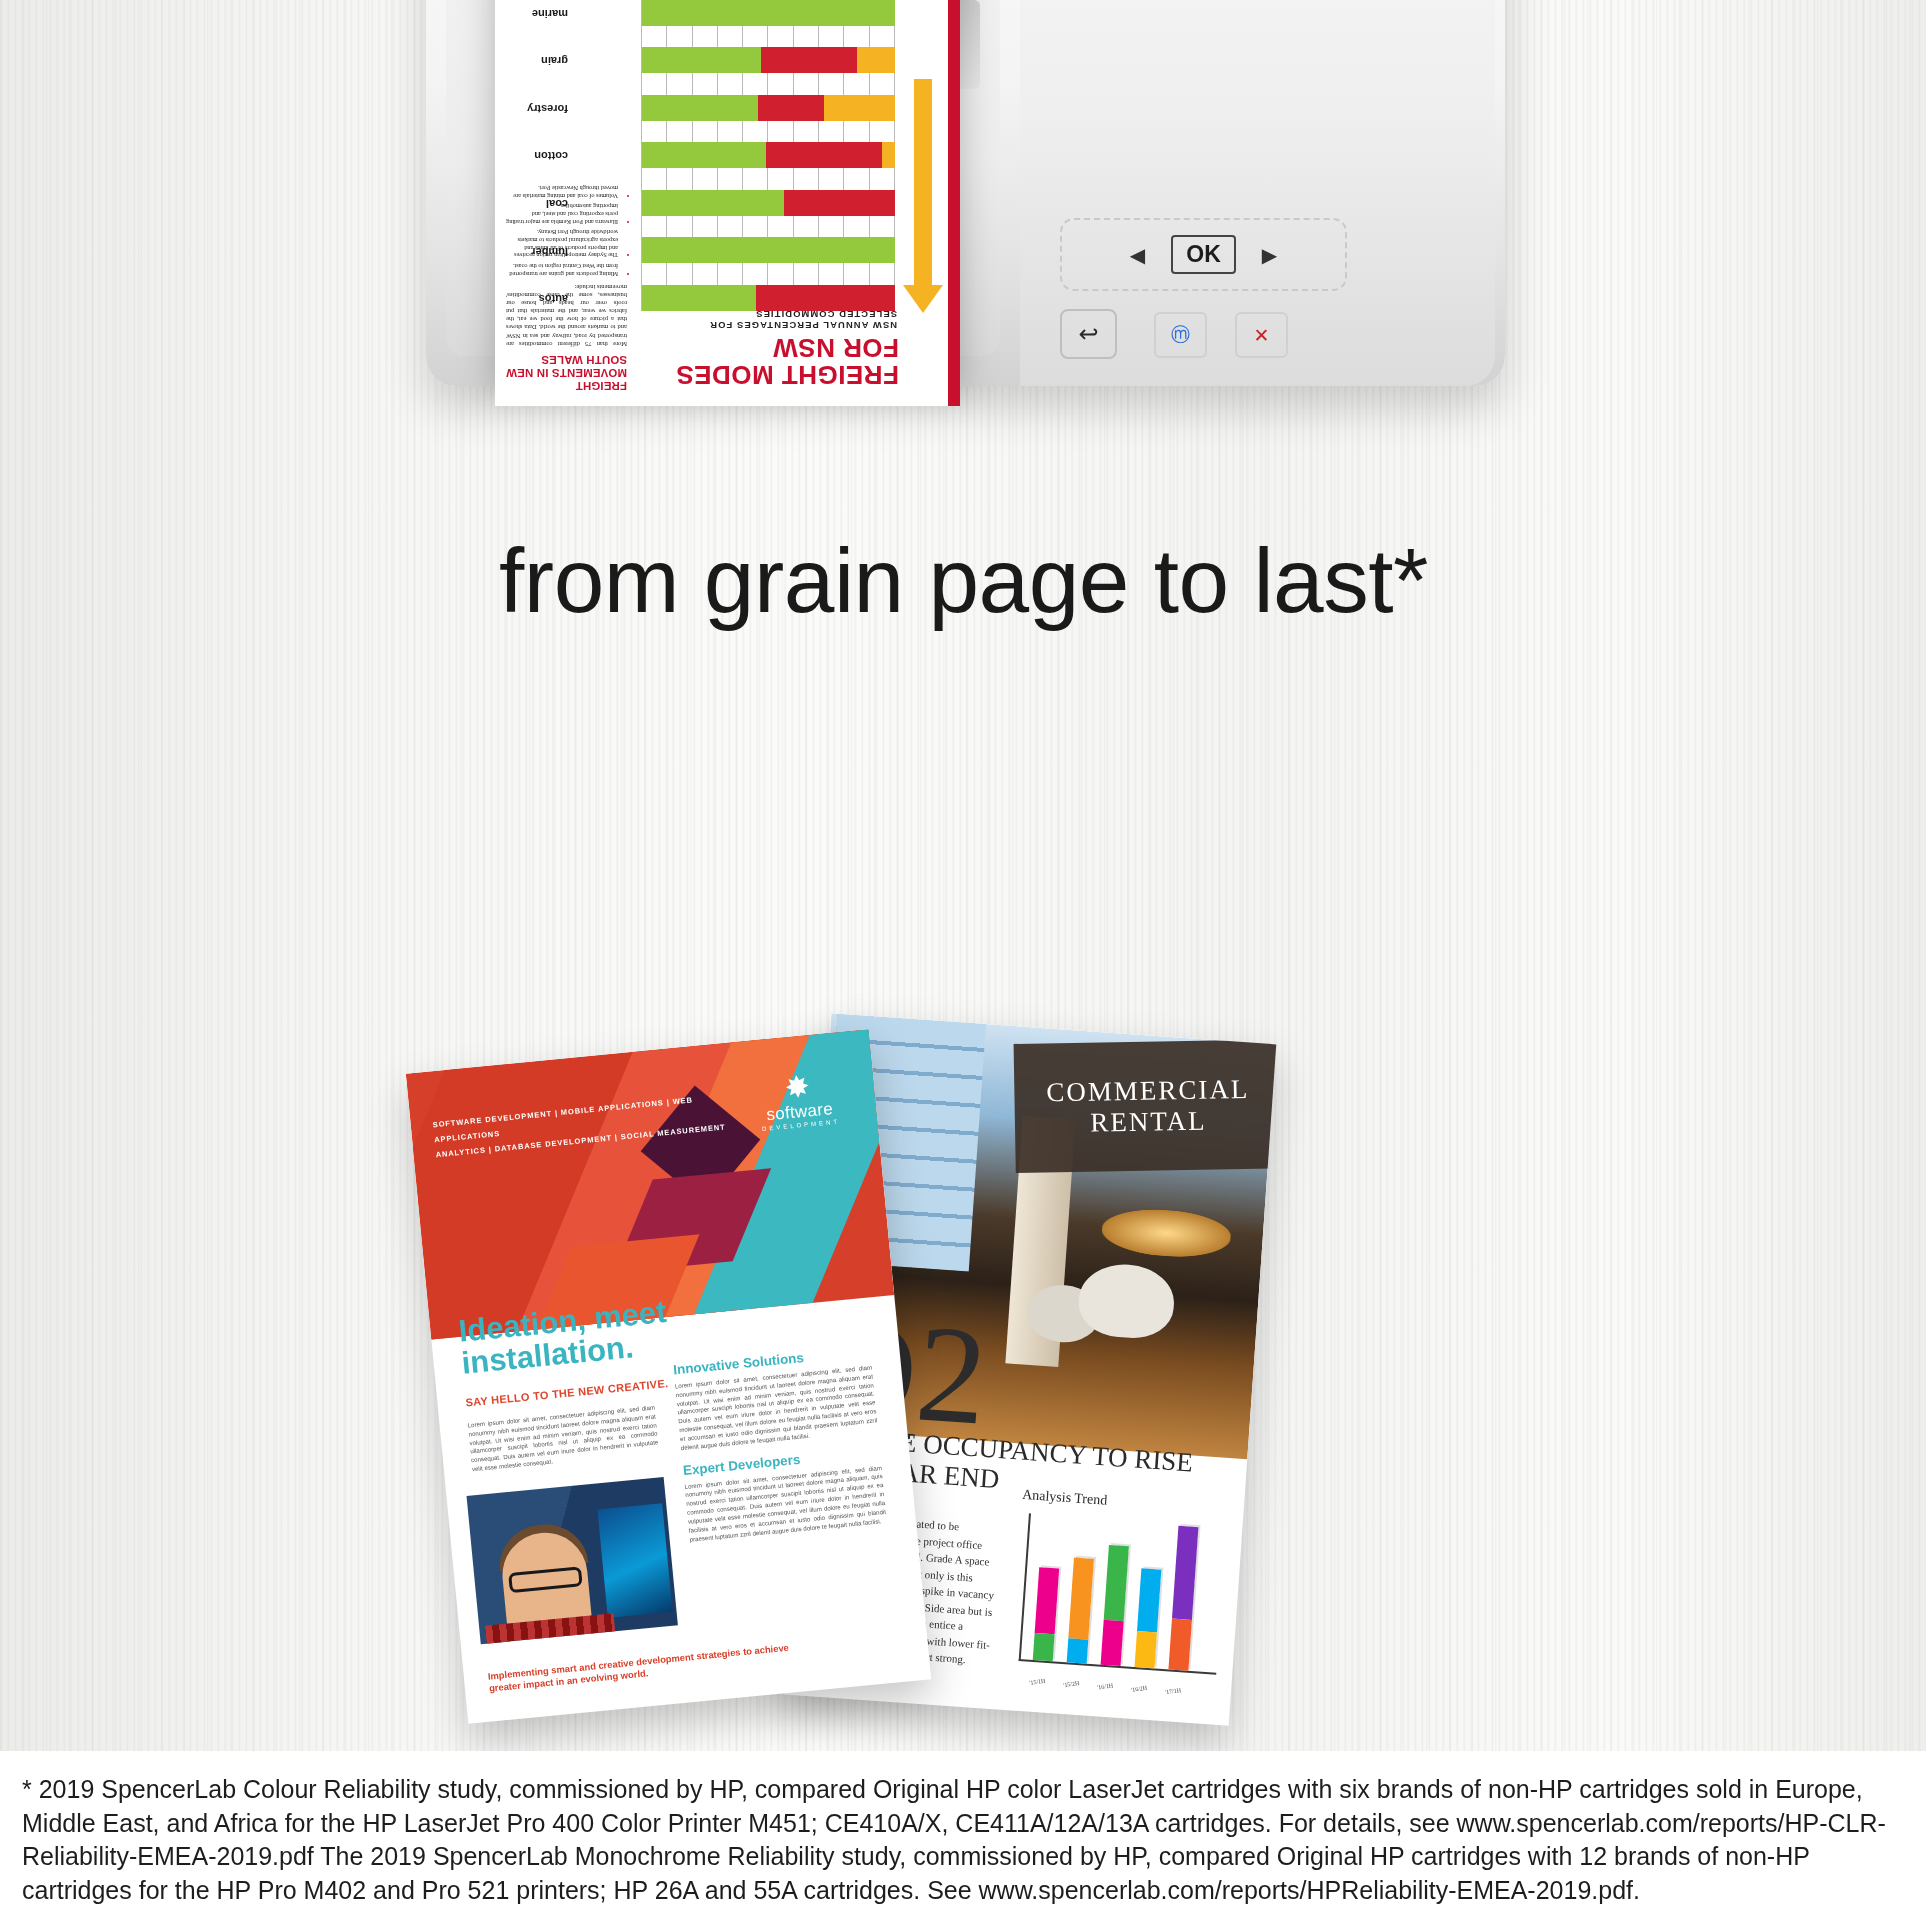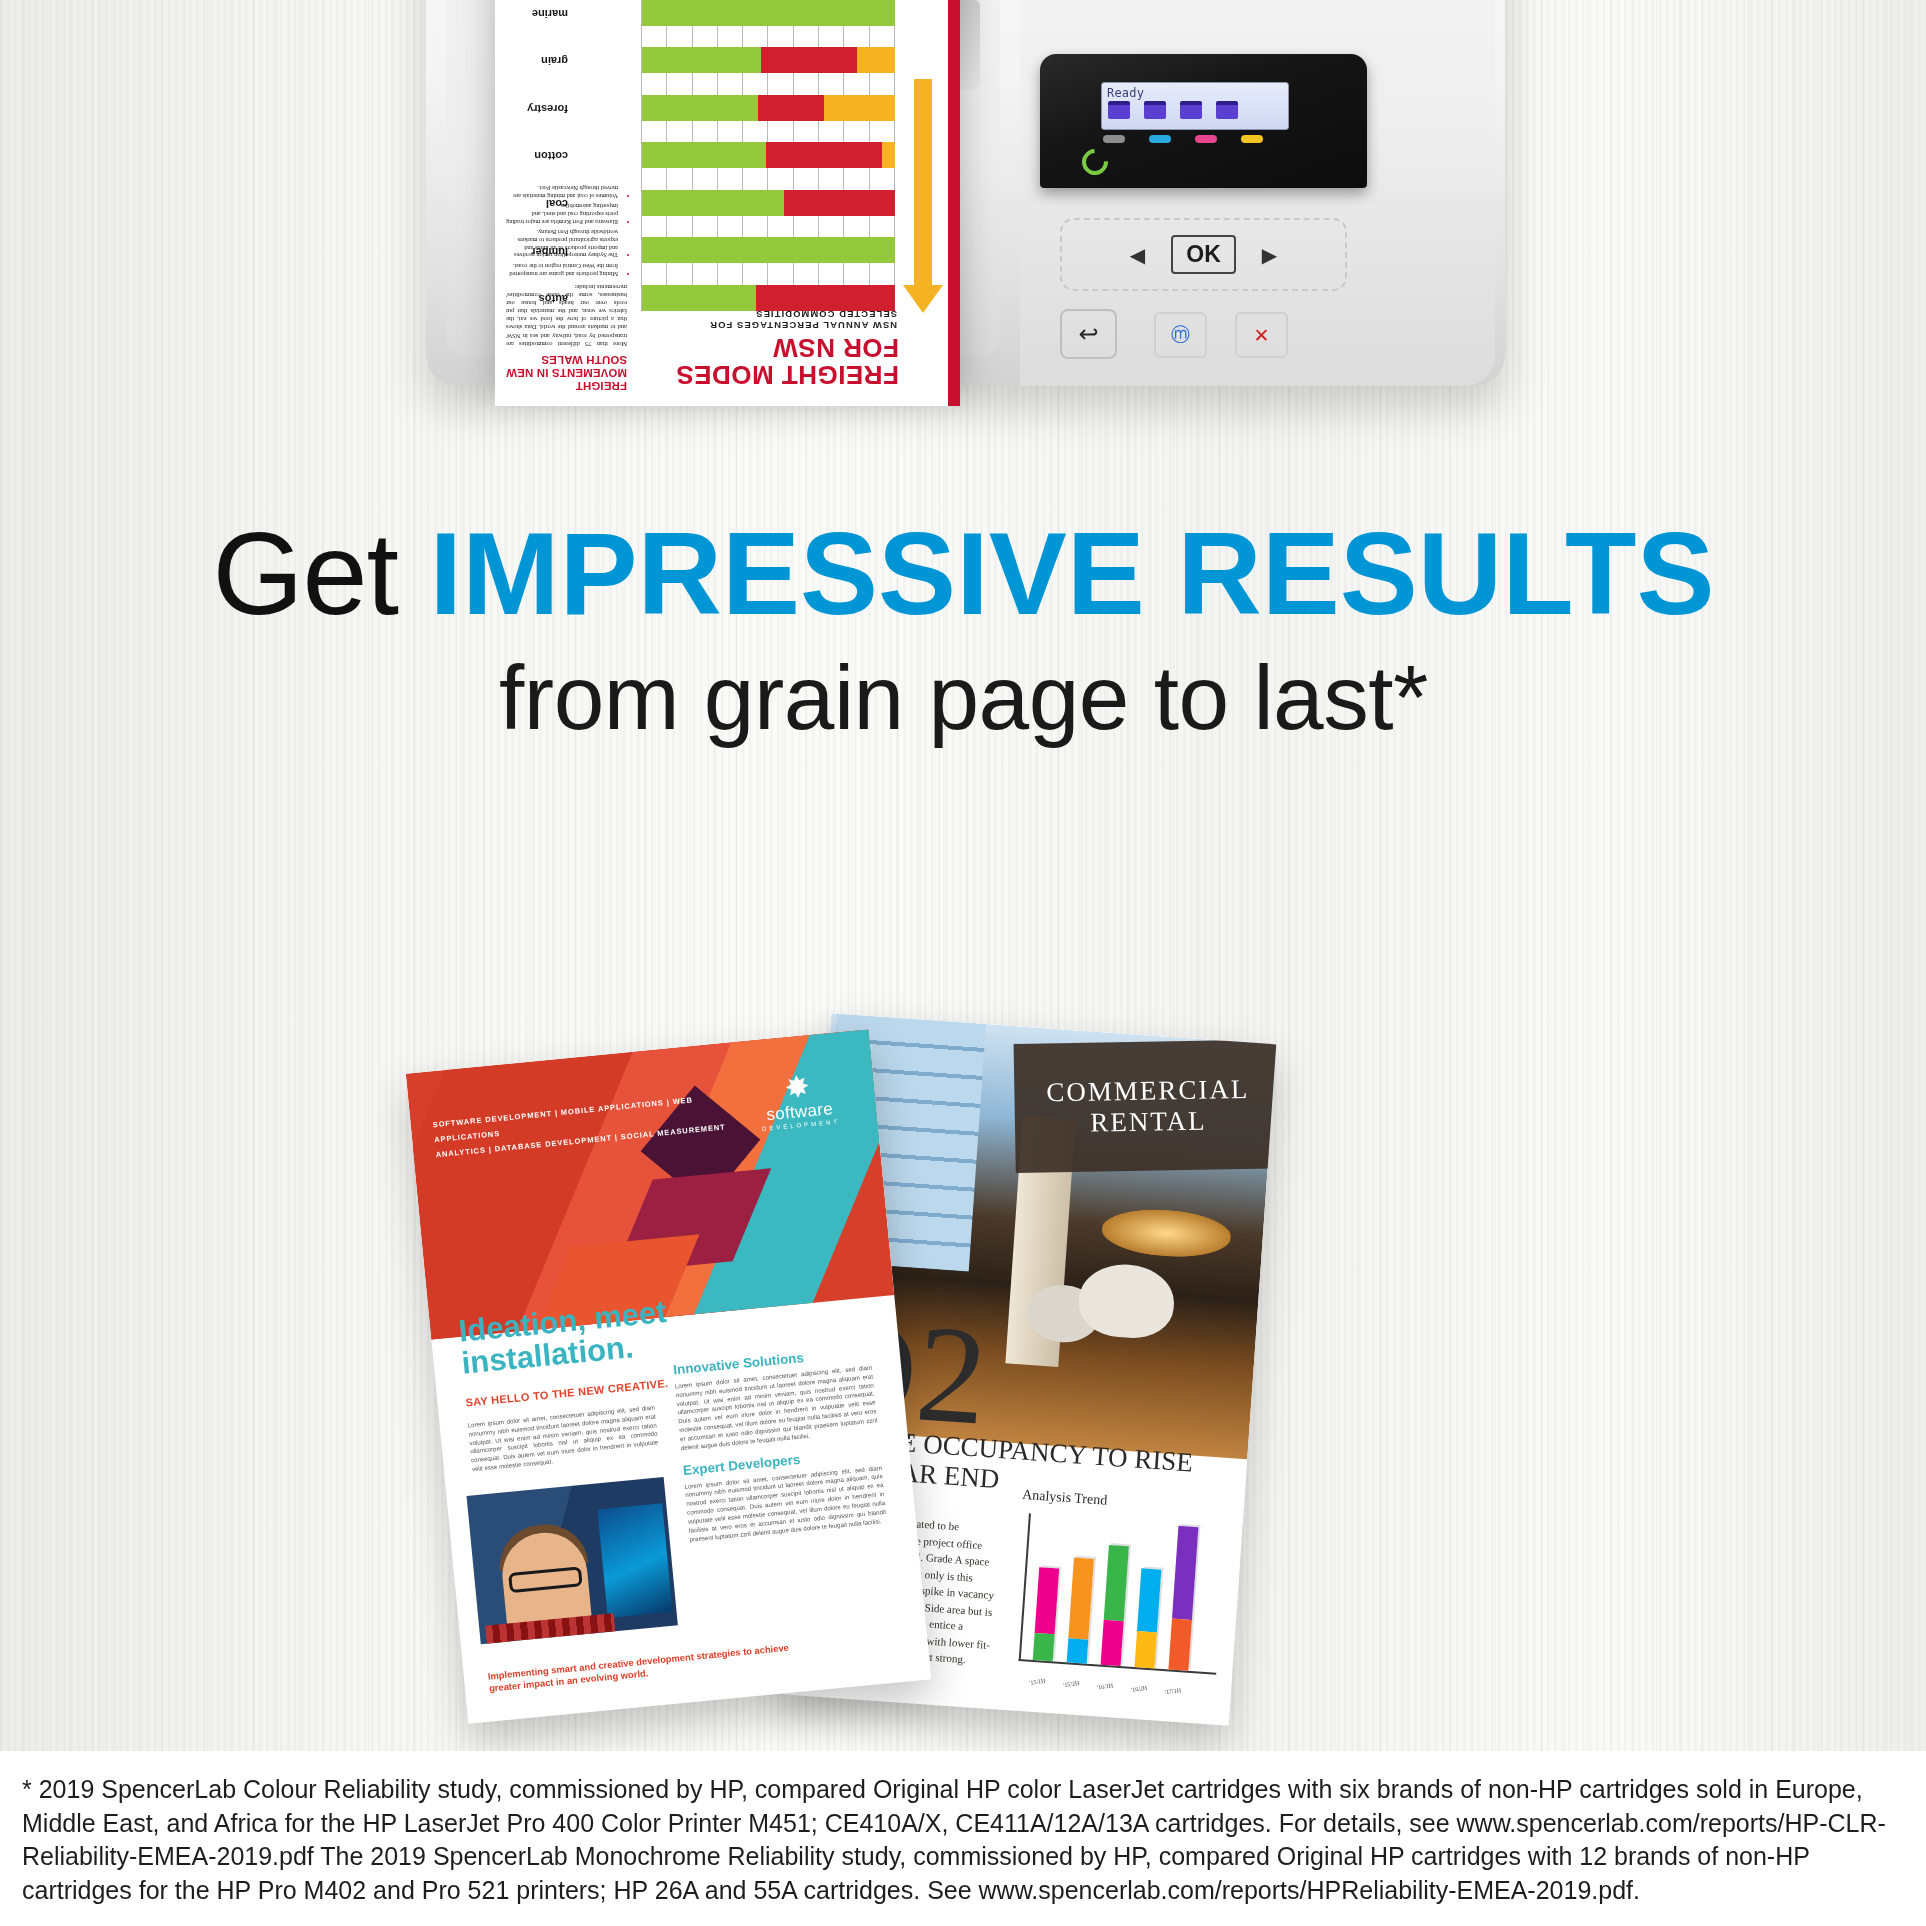--- a/index.html
+++ b/index.html
@@ -281,38 +281,20 @@
 <div id="stage">
 
   <div id="printer-scene">
 
     <div class="printer-body">
       <div class="printer-top-tray">
         <div class="printer-out-slot"></div>
       </div>
       <div class="printer-right-panel"></div>
 
-      <div class="control-panel">
-        <div class="lcd">
-          <div class="lcd-text">Ready</div>
-          <div class="toner-row">
-            <div class="toner"></div>
-            <div class="toner"></div>
-            <div class="toner"></div>
-            <div class="toner"></div>
-          </div>
-        </div>
-        <div class="ink-dots">
-          <div class="ink-dot" style="background:#8d8d8d"></div>
-          <div class="ink-dot" style="background:#2aa8e0"></div>
-          <div class="ink-dot" style="background:#e8458f"></div>
-          <div class="ink-dot" style="background:#f3c521"></div>
-        </div>
-        <div class="power-ring"></div>
-      </div>
 
       <div class="nav-pad">
         <span class="arrow-l">◀</span>
         <span class="ok-btn">OK</span>
         <span class="arrow-r">▶</span>
       </div>
       <div class="back-btn">↩</div>
       <div class="mini-btns">
         <div class="mini-btn" style="color:#2a6fd6">ⓜ</div>
         <div class="mini-btn" style="color:#cc2222">✕</div>
@@ -385,23 +367,20 @@
               <li>Illawarra and Port Kembla are major trading ports exporting coal and steel, and importing automobiles.</li>
               <li>Volumes of coal and mining materials are moved through Newcastle Port.</li>
             </ul>
         </div>
 
       </div>
     </div>
   </div>
 
   <div id="headline-block">
-    <div id="headline">
-      <span class="h-light">Get </span><span class="h-bold">IMPRESSIVE RESULTS</span>
-    </div>
     <div id="subheadline">from grain page to last*</div>
   </div>
 
   <div id="brochures">
 
     <div class="brochure" id="broch-rental">
       <div class="cr-photo">
         <div class="cr-glass"></div>
         <div class="cr-column"></div>
         <div class="cr-lamp"></div>

